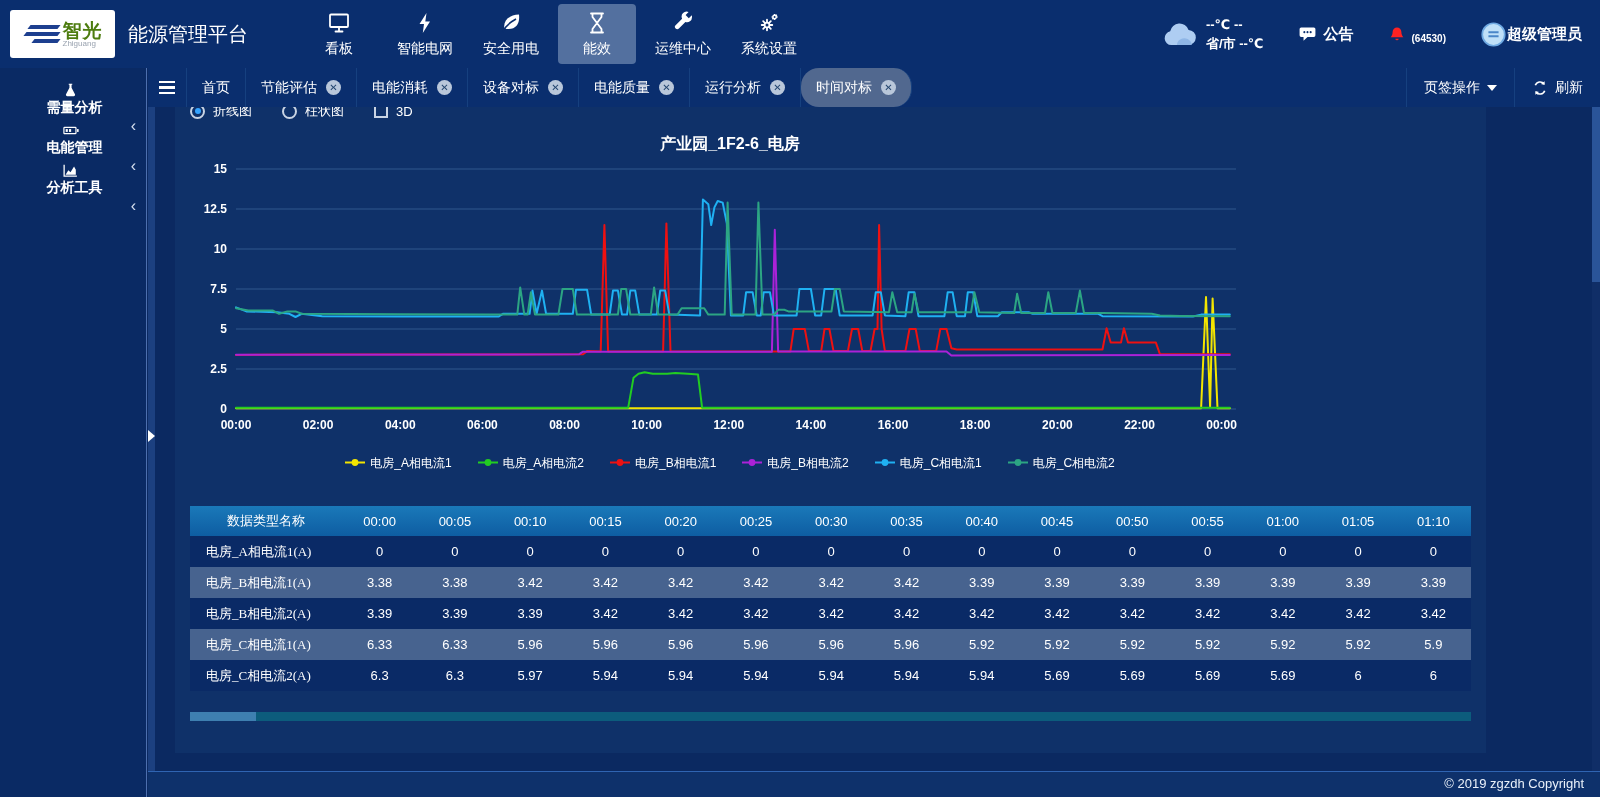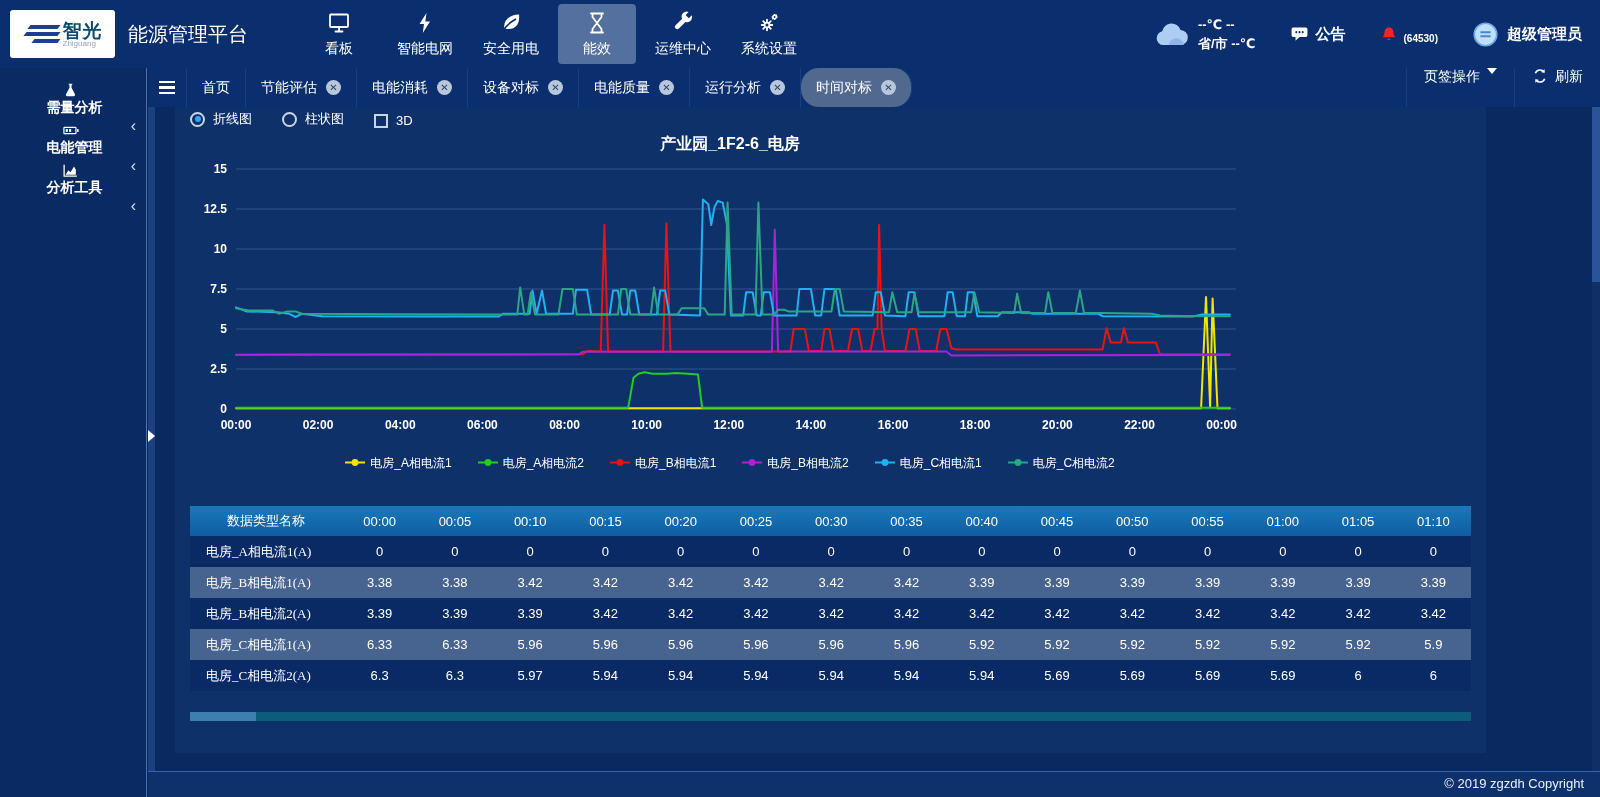--- a/index.html
+++ b/index.html
@@ -10,34 +10,34 @@
   .hdr { position:absolute; top:0; left:0; width:1600px; height:68px; background:#0a2e6e;
          display:flex; align-items:center; }
   .logo-box { width:105px; height:48px; background:#fff; border-radius:3px; margin:0 9px 0 10px;
               display:flex; align-items:center; justify-content:center; gap:4px; overflow:hidden; }
   .stripes { display:flex; flex-direction:column; gap:3px; }
   .stripes i { display:block; height:4px; background:#1d3f8f; transform:skewX(-38deg); }
   .stripes i:nth-child(1){ width:30px; margin-left:6px; }
   .stripes i:nth-child(2){ width:34px; margin-left:2px; }
   .stripes i:nth-child(3){ width:26px; margin-left:10px; }
   .logo-txt { line-height:1; text-align:left; }
-  .logo-txt .cn { font-size:19px; font-weight:bold; color:#0c4a6e; letter-spacing:1px; }
+  .logo-txt .cn { font-size:19px; font-weight:bold; color:#4d7c0f; letter-spacing:1px; }
   .logo-txt .en { font-size:8px; color:#9aa3b0; }
   .app-title { font-size:20px; margin:0 52px 0 4px; white-space:nowrap; }
   .nav { display:flex; gap:8px; height:68px; align-items:center; }
   .nav-item { width:78px; height:60px; border-radius:4px; display:flex; flex-direction:column;
               align-items:center; justify-content:center; gap:5px; font-size:14px; cursor:pointer; }
   .nav-item.active { background:#53709f; }
   .nav-item svg { display:block; }
   .hdr-right { margin-left:auto; display:flex; align-items:center; gap:34px; padding-right:18px; }
   .weather { display:flex; align-items:center; gap:7px; font-size:13px; font-weight:bold; }
   .weather .lines { line-height:1.5; }
   .notice { display:flex; align-items:flex-end; gap:7px; font-size:15px; font-weight:bold; }
   .alarm { display:flex; align-items:flex-end; gap:6px; font-size:10px; font-weight:bold; color:#ffffff; }
-  .user { display:flex; align-items:center; gap:8px; font-size:15px; font-weight:bold; }
+  .user { display:flex; align-items:center; gap:0; font-size:15px; font-weight:bold; }
 
   
   .sidebar { position:absolute; top:68px; left:0; width:147px; height:729px; background:#0a2a64;
              padding-top:14px; border-right:1px solid #4d6fae; }
   .side-item { height:40px; display:flex; align-items:center; padding:0 10px 0 13px;
                font-size:14px; font-weight:bold; cursor:pointer;flex-direction:column; }
   .side-item svg { margin-right:8px; flex:none; }
   .side-item .chev { margin-left:auto; color:#d6e0f0; font-size:16px; font-weight:normal; }
 
   
@@ -45,38 +45,38 @@
             display:flex; align-items:stretch; }
   .burger { width:39px; display:flex; flex-direction:column; justify-content:center; align-items:center;
             gap:3px; border-right:1px solid #16407f; cursor:pointer; }
   .burger i { width:16px; height:2.5px; background:#fff; display:block; }
   .tab { display:flex; align-items:center; gap:9px; padding:0 15px; font-size:14px;
          border-right:1px solid #16407f; cursor:pointer; white-space:nowrap; }
   .tab.active { background:#51688f;border-radius:18px; }
   .tab-close { width:15px; height:15px; border-radius:50%; background:#b9c7da; color:#24466f;
                font-size:10px; line-height:15px; text-align:center; font-weight:bold; }
   .tab-actions { margin-left:auto; display:flex; }
-  .tab-action { display:flex; align-items:flex-start; gap:7px; padding:0 17px;
+  .tab-action { display:flex; align-items:center; gap:7px; padding:0 17px;
                 border-left:1px solid #16407f; font-size:14px; cursor:pointer; }
   .caret { width:0; height:0; border-left:5px solid transparent; border-right:5px solid transparent;
            border-top:6px solid #fff; display:inline-block; }
 
   
   .main { position:absolute; top:107px; left:148px; width:1452px; height:664px; background:#0b2961; }
   .left-strip { position:absolute; left:0; top:0; width:7px; height:664px; background:#1c4080; }
   .collapse-arrow { position:absolute; left:0px; top:323px; width:0; height:0;
                     border-top:6px solid transparent; border-bottom:6px solid transparent;
                     border-left:7px solid #fff; cursor:pointer; }
   .vscroll { position:absolute; right:0; top:0; width:8px; height:664px; background:#102e67; }
   .vthumb  { position:absolute; top:0; left:0; width:8px; height:175px; background:#2a5499; }
 
   .panel { position:absolute; left:27px; top:0; width:1311px; height:646px; background:#0f3169;
            overflow:hidden; padding:0 15px; }
 
-  .radio-row { margin-top:-13px; height:34px; display:flex; align-items:flex-end; gap:30px; font-size:13px; }
+  .radio-row { margin-top:-13px; height:34px; display:flex; align-items:center; gap:30px; font-size:13px; }
   .opt { display:flex; align-items:center; gap:8px; cursor:pointer; }
   .radio { width:15px; height:15px; border:2px solid #c9d4e4; border-radius:50%; position:relative; flex:none; }
   .radio.checked::after { content:""; position:absolute; left:2.5px; top:2.5px; width:6px; height:6px;
                           border-radius:50%; background:#35a4ff; }
   .checkbox { width:14px; height:14px; border:2px solid #c9d4e4; flex:none; }
 
   .chart-area { width:1080px; }
   .chart-title { text-align:center; font-size:16px; font-weight:bold; height:26px; line-height:26px; margin-top:3px; }
   .legend { width:1080px; height:20px; display:flex; justify-content:center; align-items:center;
             gap:26px; font-size:12px; }

